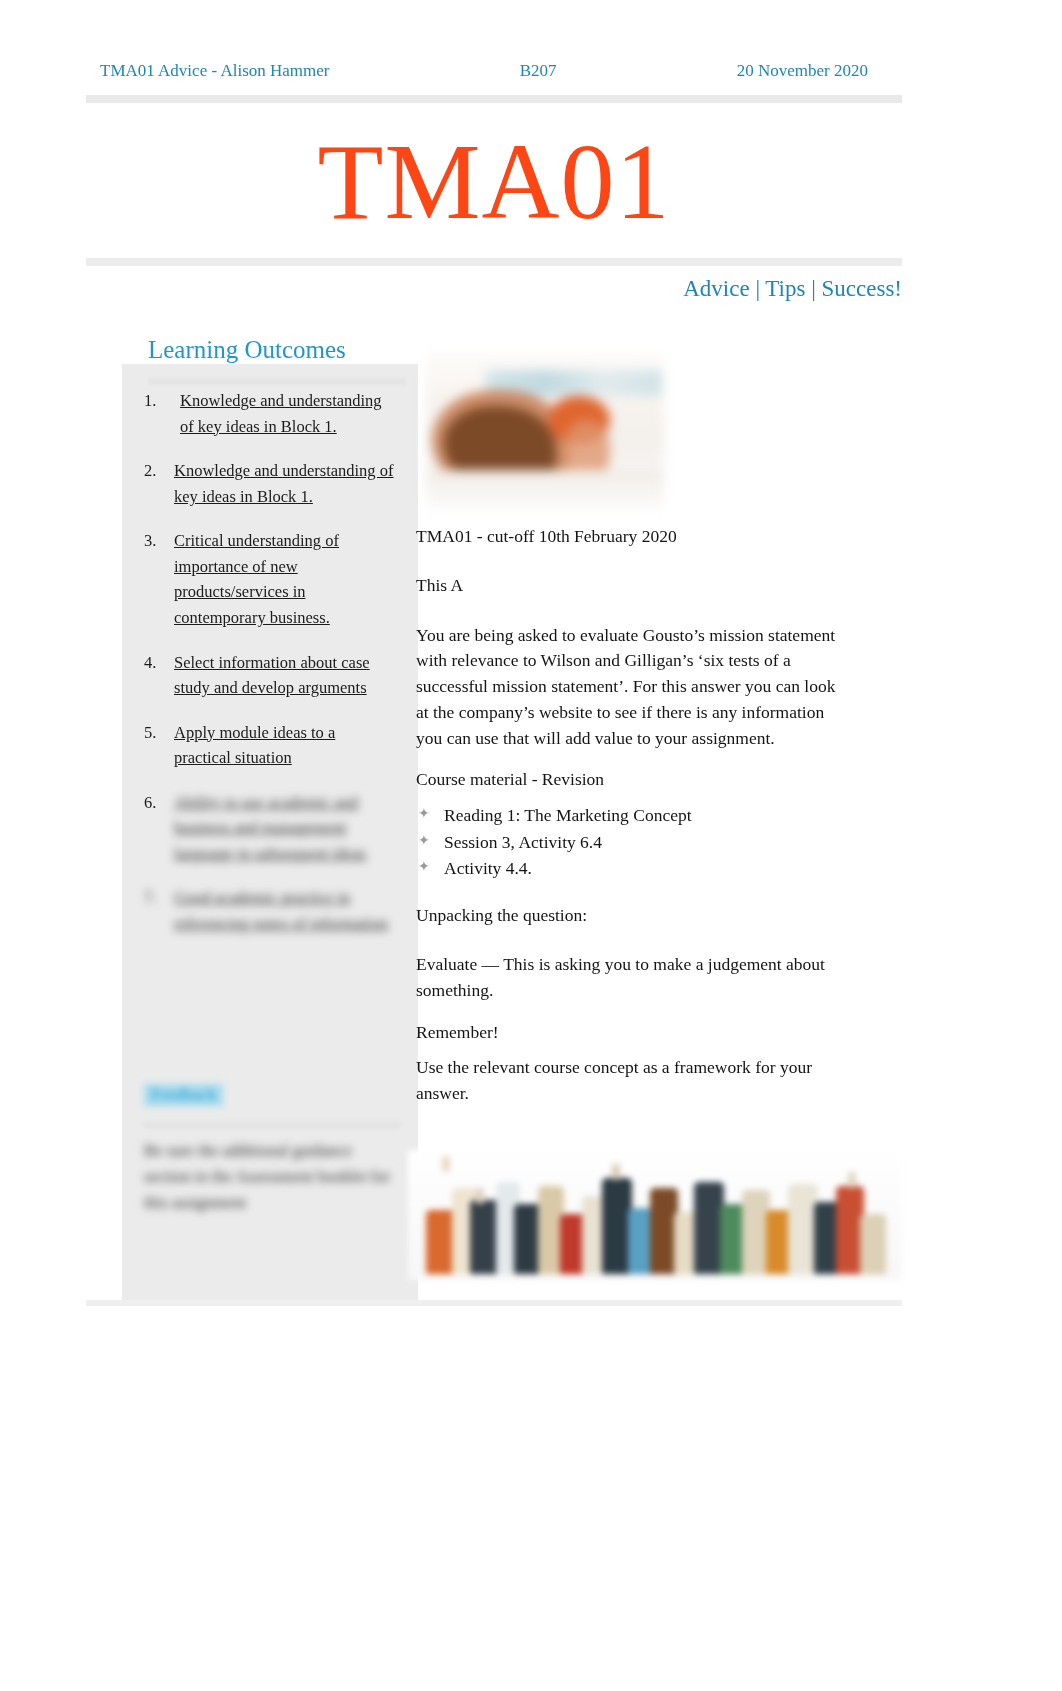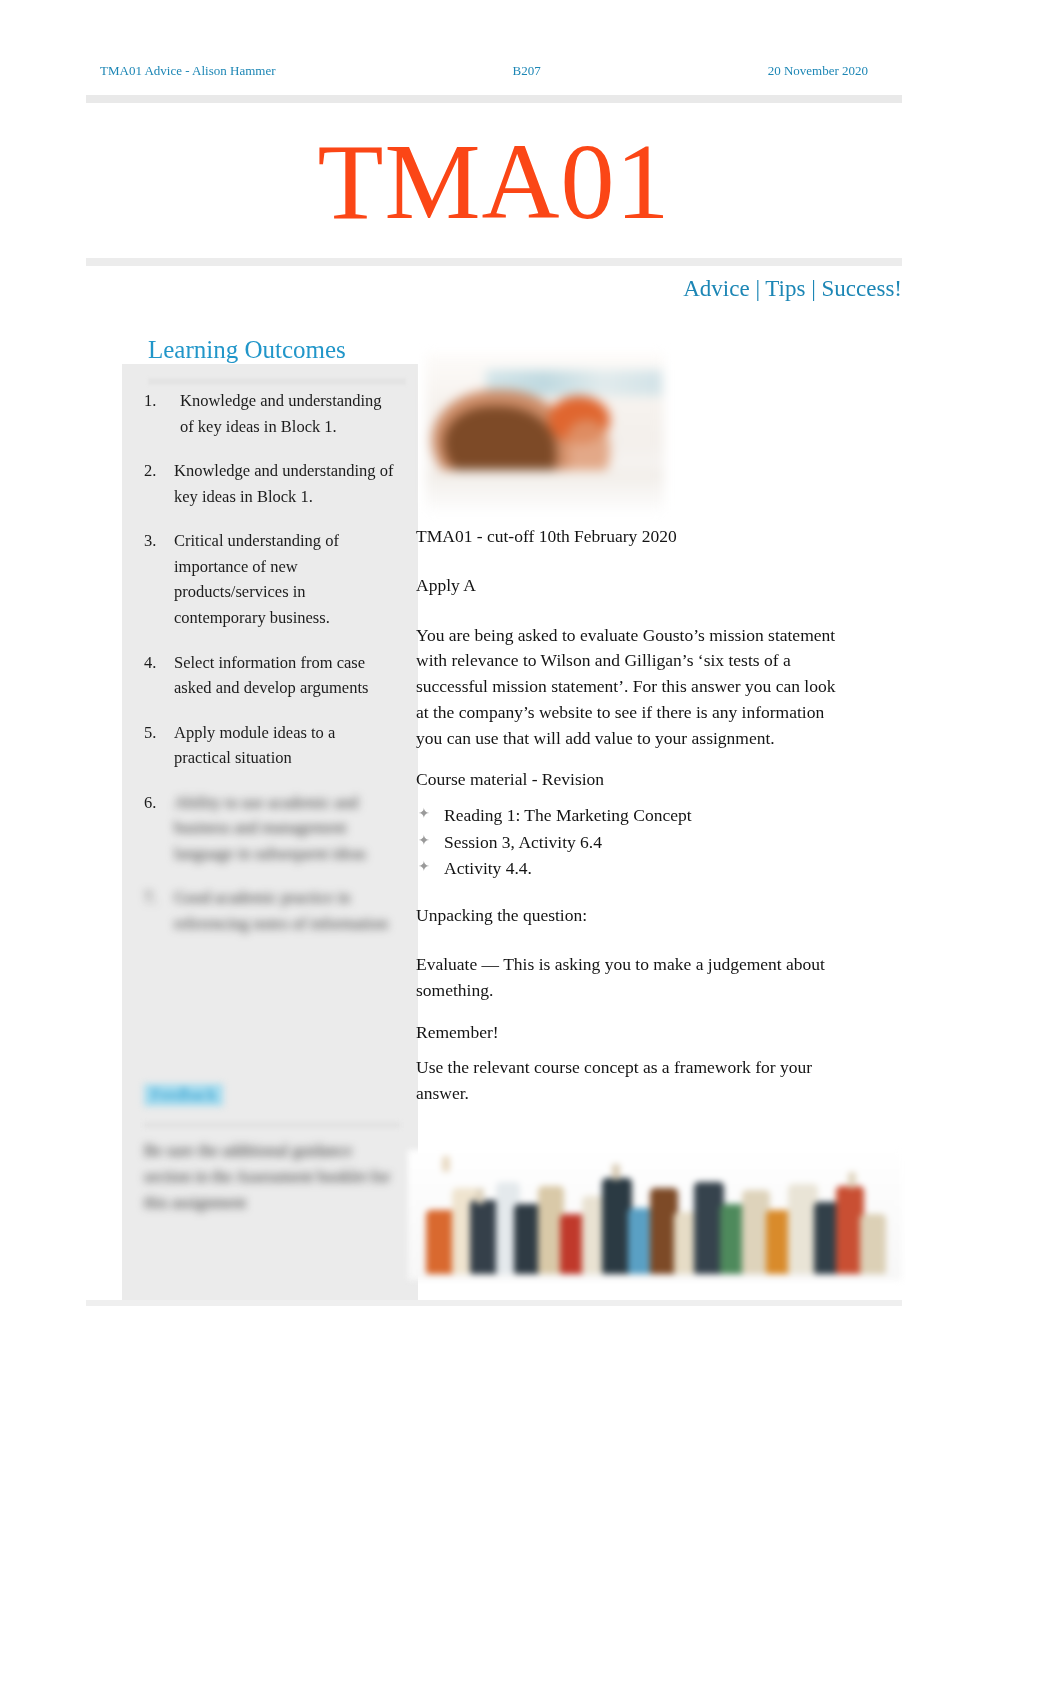--- a/index.html
+++ b/index.html
@@ -22,21 +22,21 @@
   
   .doc-header {
     position: absolute;
     left: 100px;
     top: 56px;
     width: 768px;
     height: 30px;
     display: flex;
     align-items: center;
     color: #1C86B5;
-    font-size: 13px;
+    font-size: 17px;
   }
   .doc-header .h-left   { flex: 0 0 auto; }
   .doc-header .h-center { flex: 1 1 auto; text-align: center; margin-left: 10px; }
   .doc-header .h-right  { flex: 0 0 auto; text-align: right; }
 
   
   .header-rule {
     position: absolute;
     left: 86px;
     top: 95px;
@@ -150,20 +150,21 @@
     line-height: 1.55;
     color: #1c1c1c;
     margin-bottom: 19px;
   }
   .lo-num {
     flex: 0 0 30px;
     text-align: left;
   }
   .lo-text {
     flex: 1 1 auto;
+    text-decoration: underline;
   }
   .lo-item.indent-extra .lo-text { padding-left: 6px; }
 
   
   .blurred {
     filter: blur(4.2px);
     color: #3a3a3a;
     user-select: none;
   }
 
@@ -361,21 +362,21 @@
         <li class="lo-item">
           <span class="lo-num">2.</span>
           <span class="lo-text">Knowledge and understanding of key ideas in Block 1.</span>
         </li>
         <li class="lo-item">
           <span class="lo-num">3.</span>
           <span class="lo-text">Critical understanding of importance of new products/services in contemporary business.</span>
         </li>
         <li class="lo-item">
           <span class="lo-num">4.</span>
-          <span class="lo-text">Select information from case asked and develop arguments</span>
+          <span class="lo-text">Select information about case study and develop arguments</span>
         </li>
         <li class="lo-item">
           <span class="lo-num">5.</span>
           <span class="lo-text">Apply module ideas to a practical situation</span>
         </li>
         <li class="lo-item">
           <span class="lo-num">6.</span>
           <span class="lo-text blurred">Ability to use academic and business and management language in subsequent ideas</span>
         </li>
         <li class="lo-item">
@@ -399,21 +400,21 @@
         <div class="blob-a"></div>
         <div class="blob-c"></div>
         <div class="blob-d"></div>
         <div class="strip-bottom"></div>
       </div>
 
       <div class="main-body">
 
         <p class="m-line">TMA01 - cut-off 10th February 2020</p>
 
-        <p class="m-line">Apply A</p>
+        <p class="m-line">This A</p>
 
 
         <p class="m-para">You are being asked to evaluate Gousto’s mission statement with relevance to Wilson and Gilligan’s ‘six tests of a successful mission statement’. For this answer you can look at the company’s website to see if there is any information you can use that will add value to your assignment.</p>
 
         <p class="m-head">Course material - Revision</p>
 
         <ul class="star-list">
           <li>
             <span class="st">✦</span>
             <span>Reading 1: The Marketing Concept</span>

